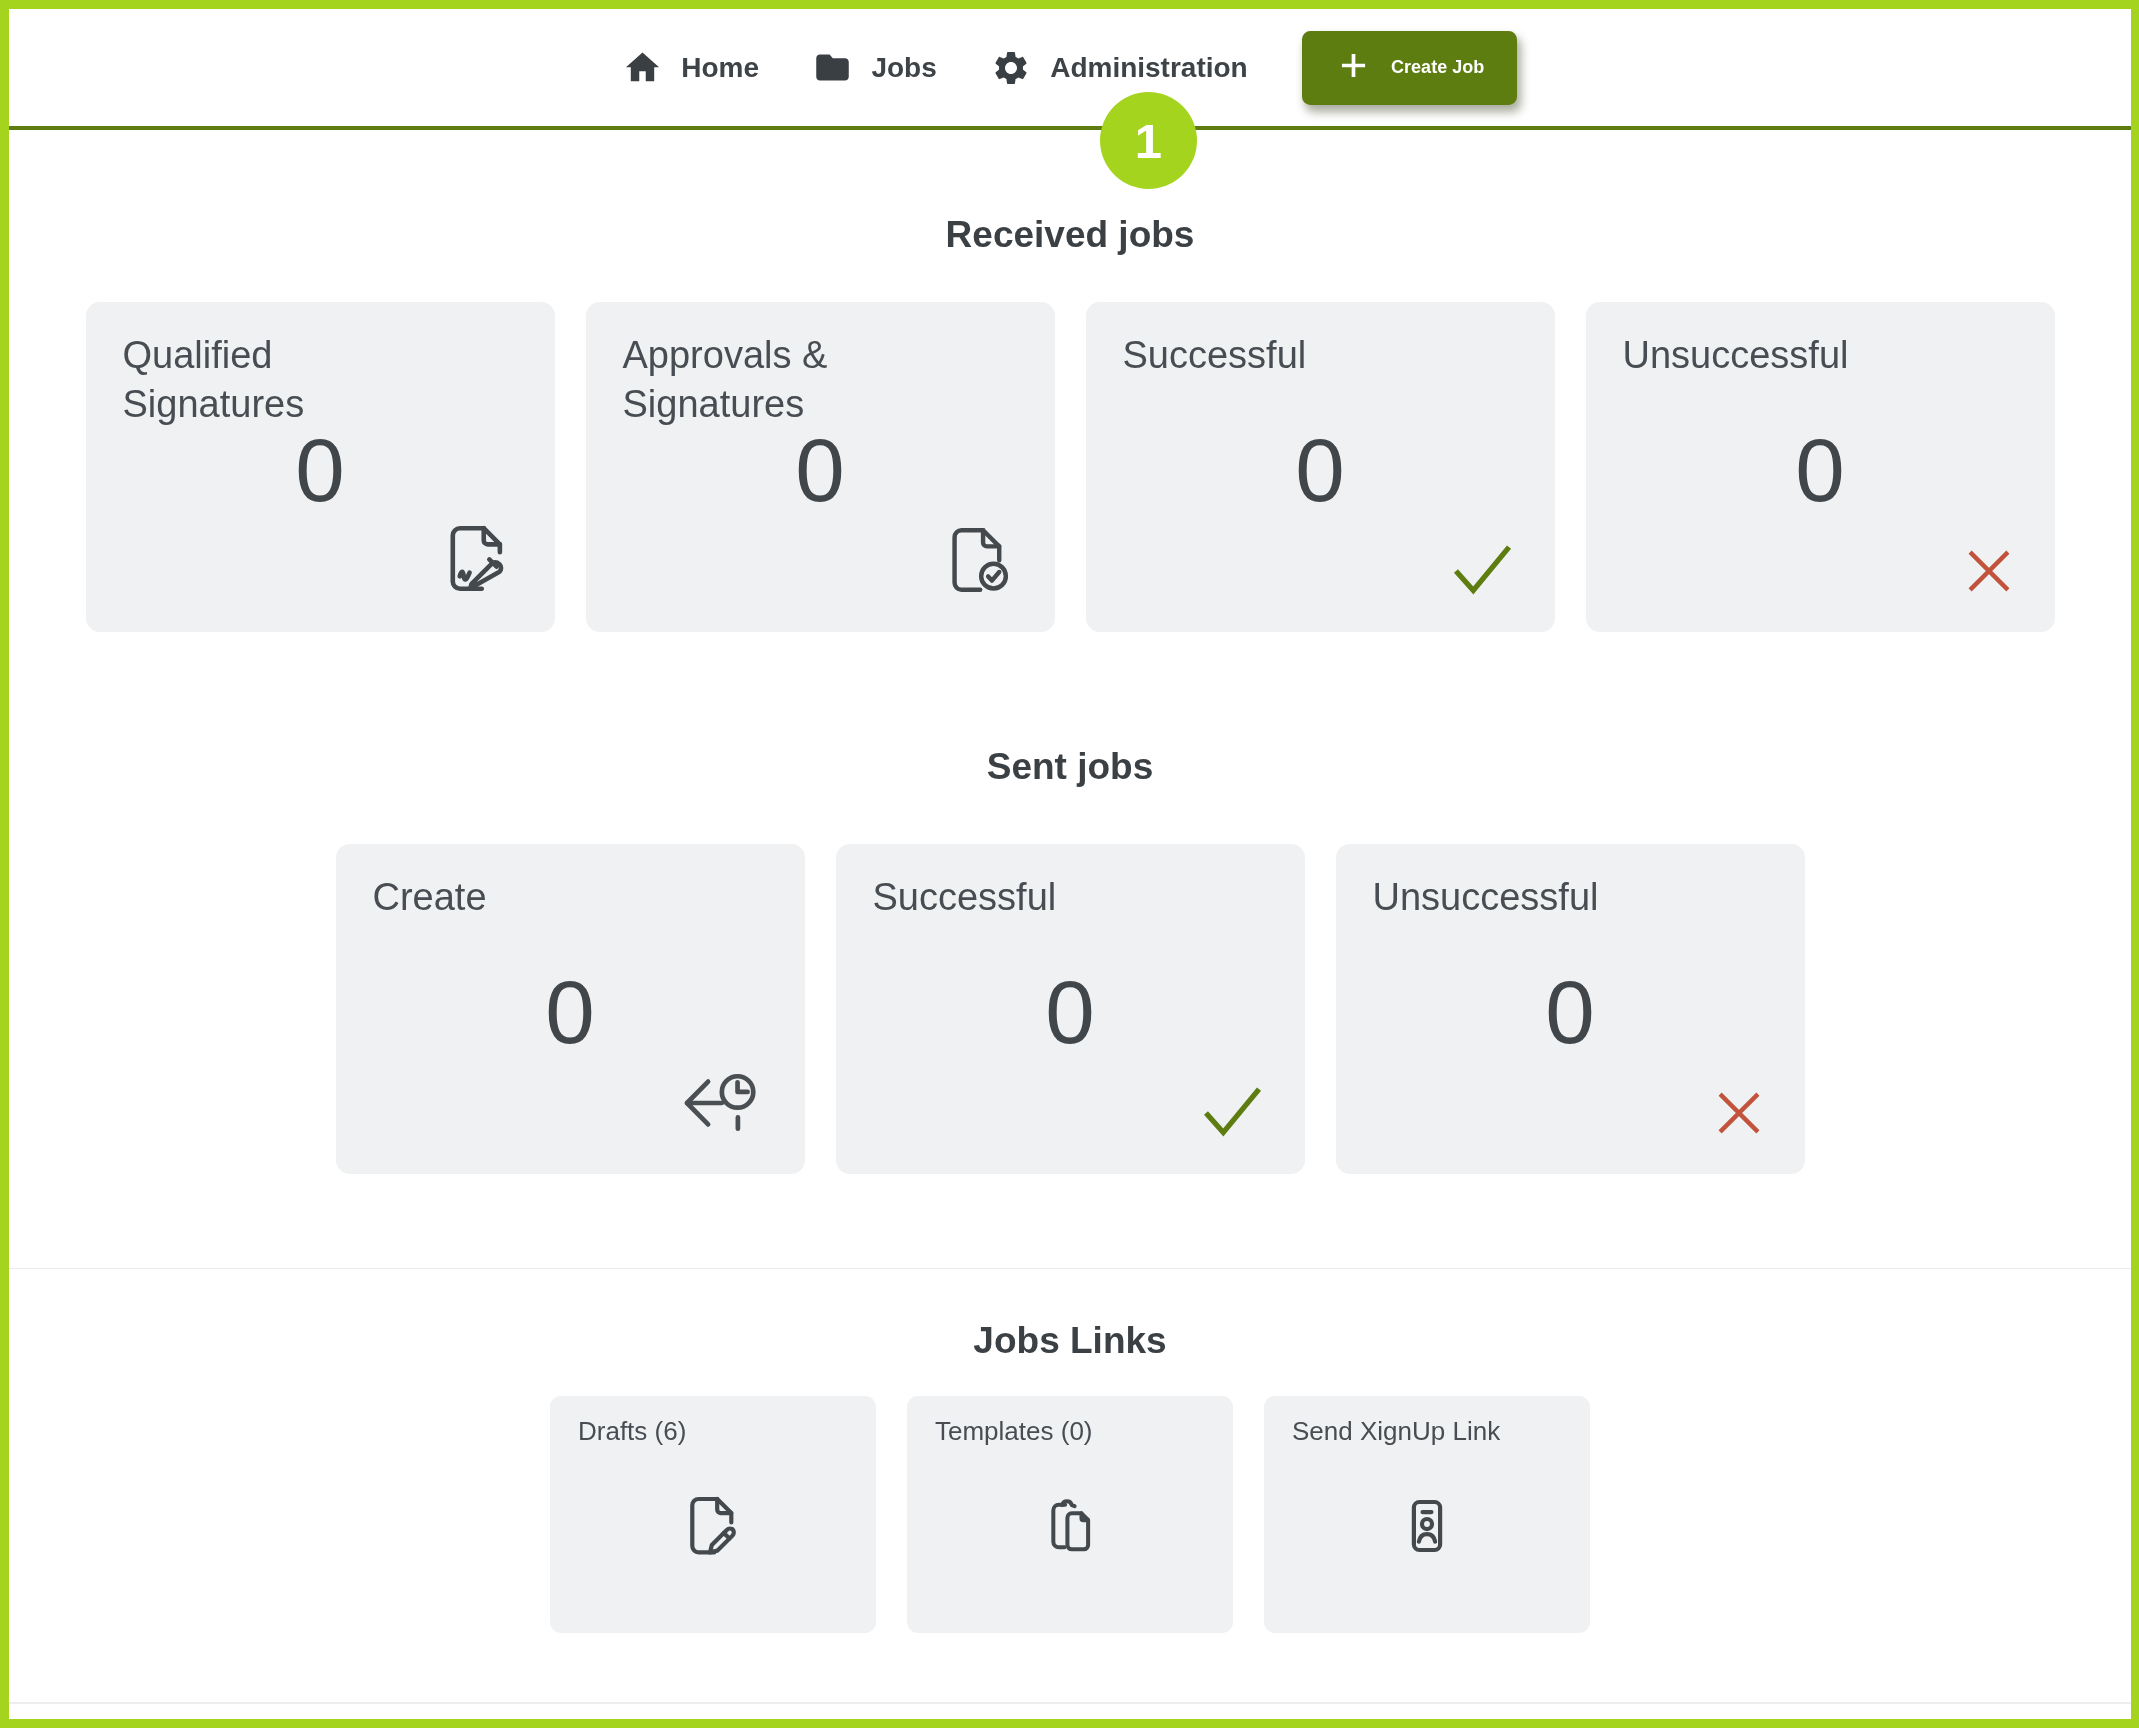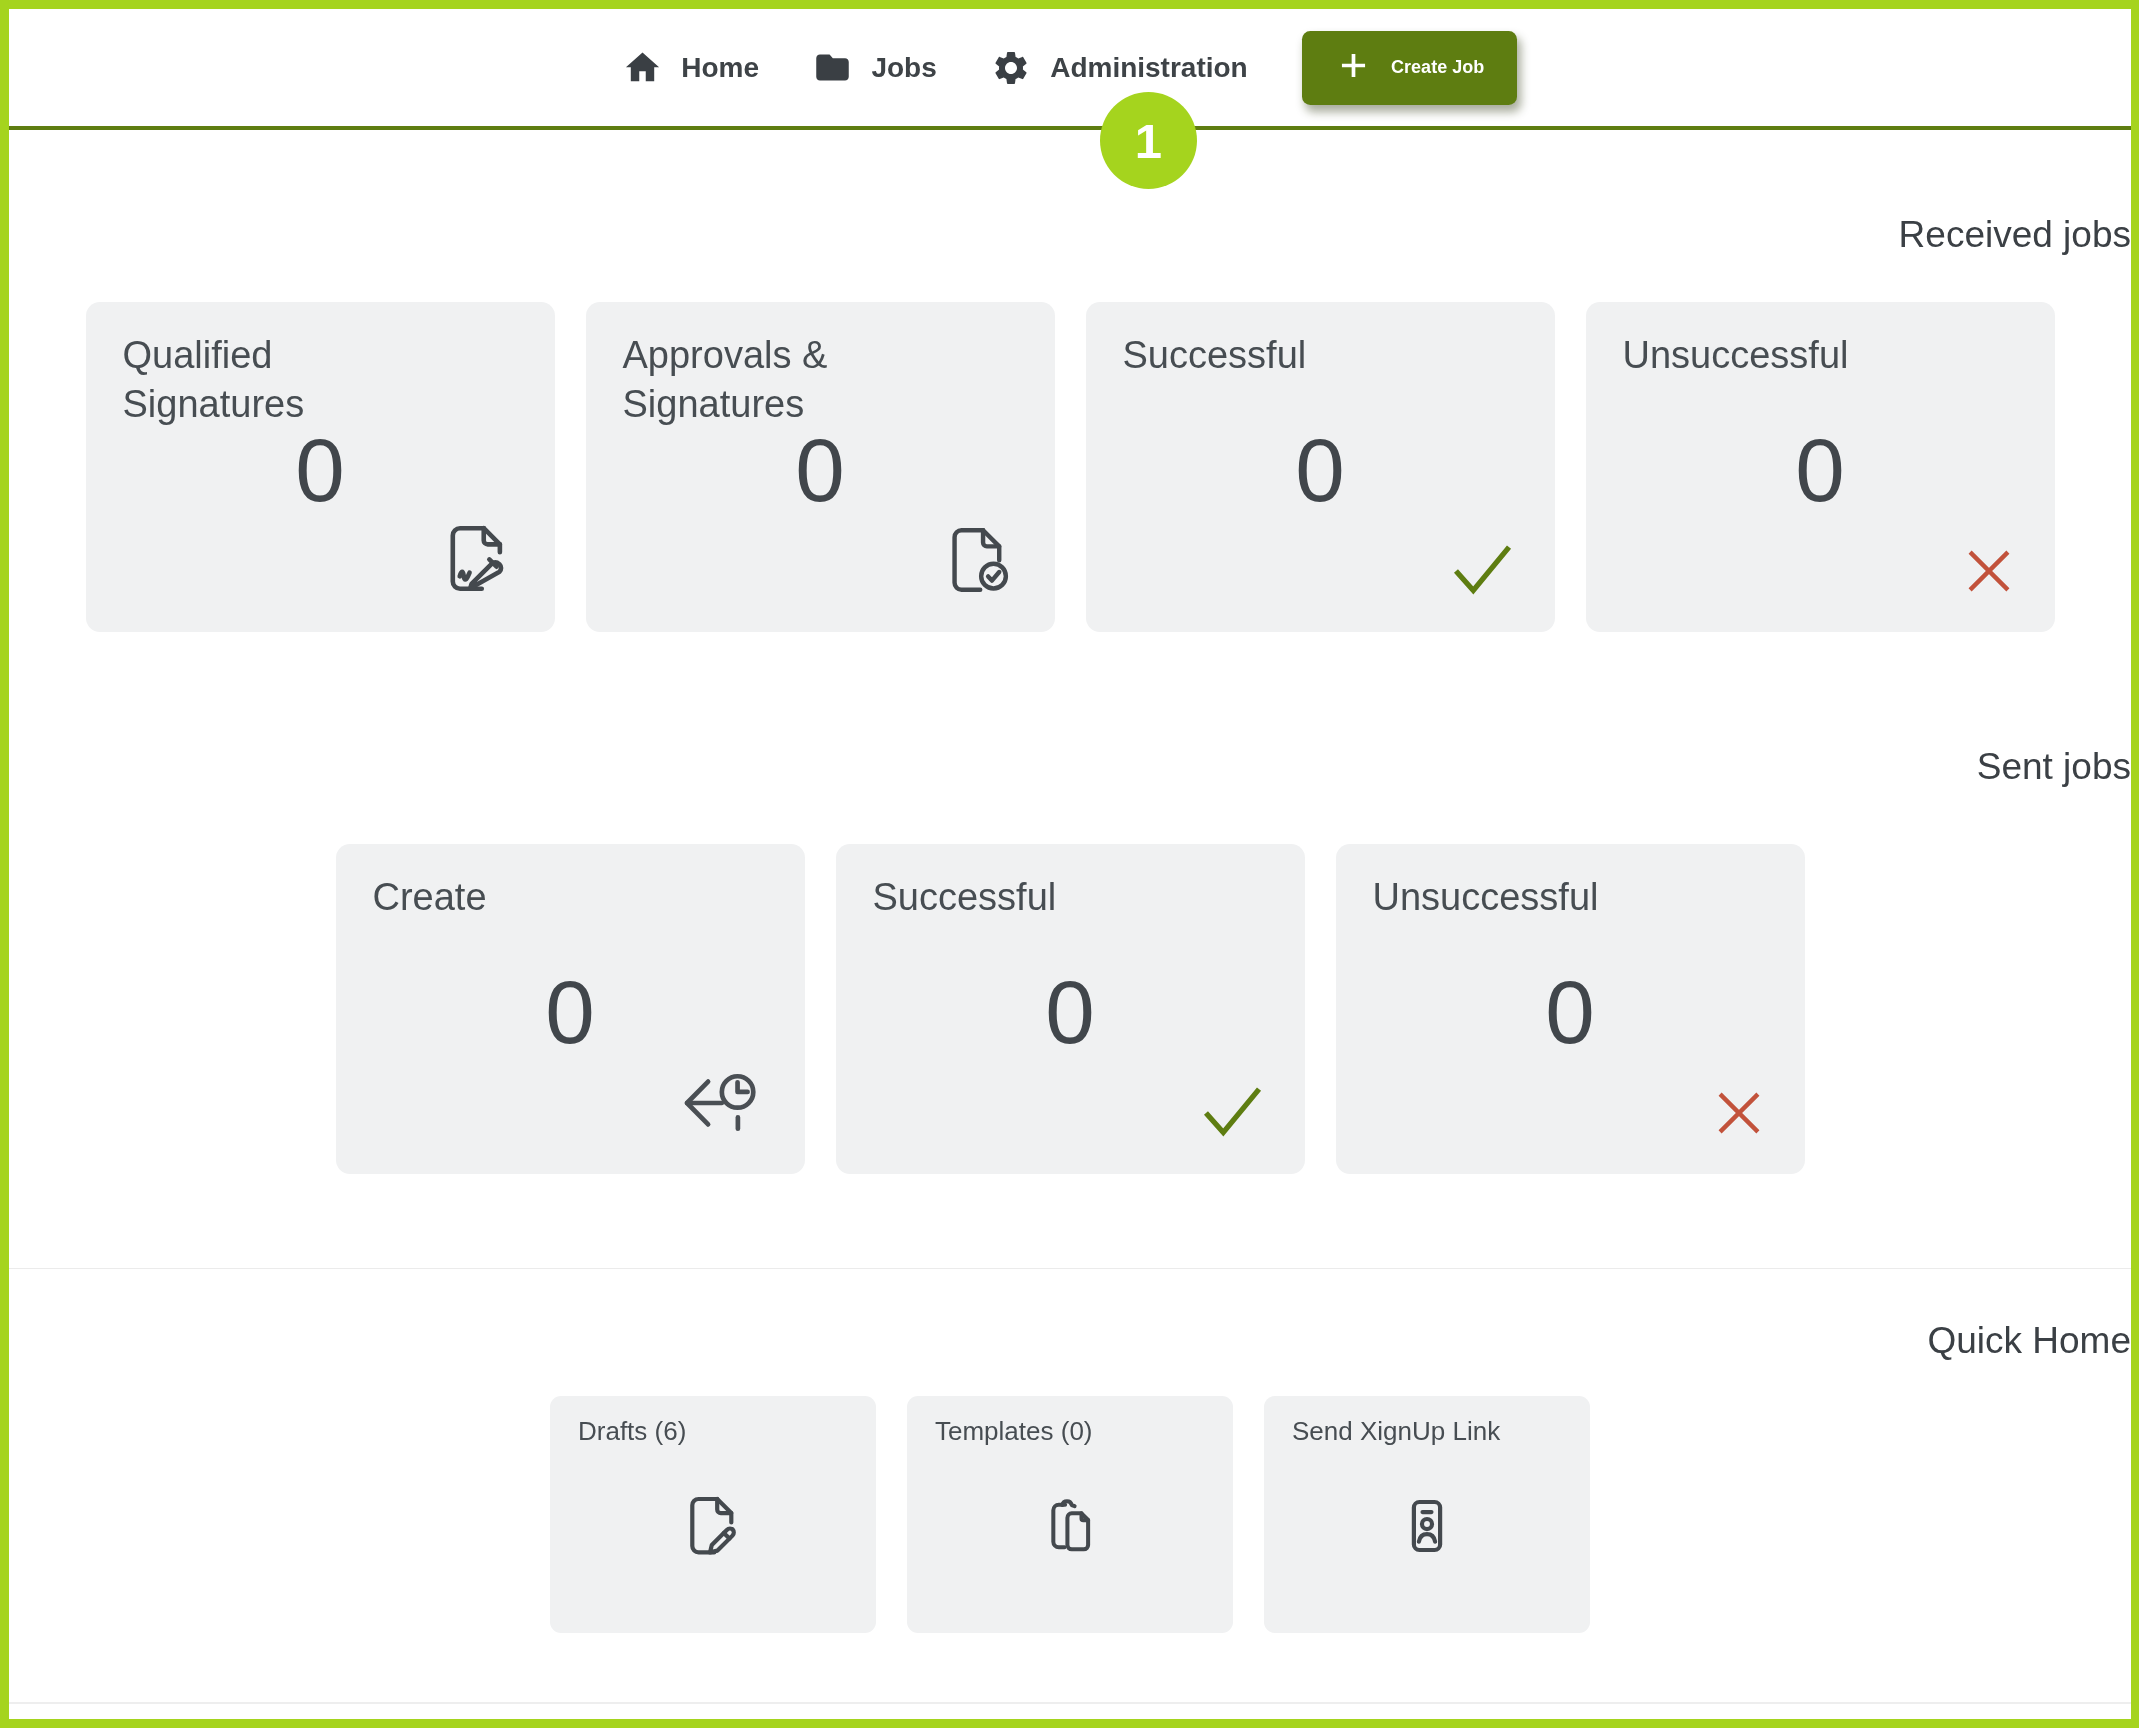--- a/index.html
+++ b/index.html
@@ -47,22 +47,22 @@
   .annotation-circle{
     position:absolute;left:1091px;top:83px;
     width:97px;height:97px;border-radius:50%;
     background:var(--lime);color:#fff;
     display:flex;align-items:center;justify-content:center;
     font-size:49px;font-weight:700;
     z-index:5;
   }
   
   .section-title{
-    margin:0;text-align:right;
-    color:#3b4045;font-size:37px;font-weight:400;line-height:1.25;
+    margin:0;text-align:center;
+    color:#3b4045;font-size:37px;font-weight:700;line-height:1.25;
   }
   .title-received{margin:82px 0 44px;}
   .title-sent{margin:112px 0 53px;}
   .title-quick{margin:49px 0 32px;}
   .card-row{display:flex;justify-content:center;gap:31px;}
   .card{
     position:relative;
     width:469px;height:330px;
     background:var(--card);border-radius:14px;
     padding:29px 37px;
@@ -232,21 +232,21 @@
         <span class="card-icon">
           <svg width="54" height="54" viewBox="0 0 20 20" fill="none" stroke="#c2523b" stroke-width="1.6">
             <path d="M3 3l14 14M17 3L3 17"></path>
           </svg>
         </span>
       </div>
     </div>
 
     <div class="divider"></div>
 
-    <h2 class="section-title title-quick">Quick Home</h2>
+    <h2 class="section-title title-quick">Jobs Links</h2>
 
     <div class="card-row">
 
       <div class="quick-card">
         <div class="quick-title">Drafts (6)</div>
         <span class="quick-icon">
           <svg width="72" height="72" viewBox="0 0 24 24" fill="none" stroke="#44494e" stroke-width="1.4" stroke-linecap="round" stroke-linejoin="round">
             <path d="M13.4 3H7.2A2.1 2.1 0 0 0 5.1 5.1v13.6a2.1 2.1 0 0 0 2.1 2.1h5.2"></path>
             <path d="M13.4 3v3.5a1.2 1.2 0 0 0 1.2 1.2h3.5"></path>
             <path d="M13.4 3l4.7 4.7v3.1"></path>

